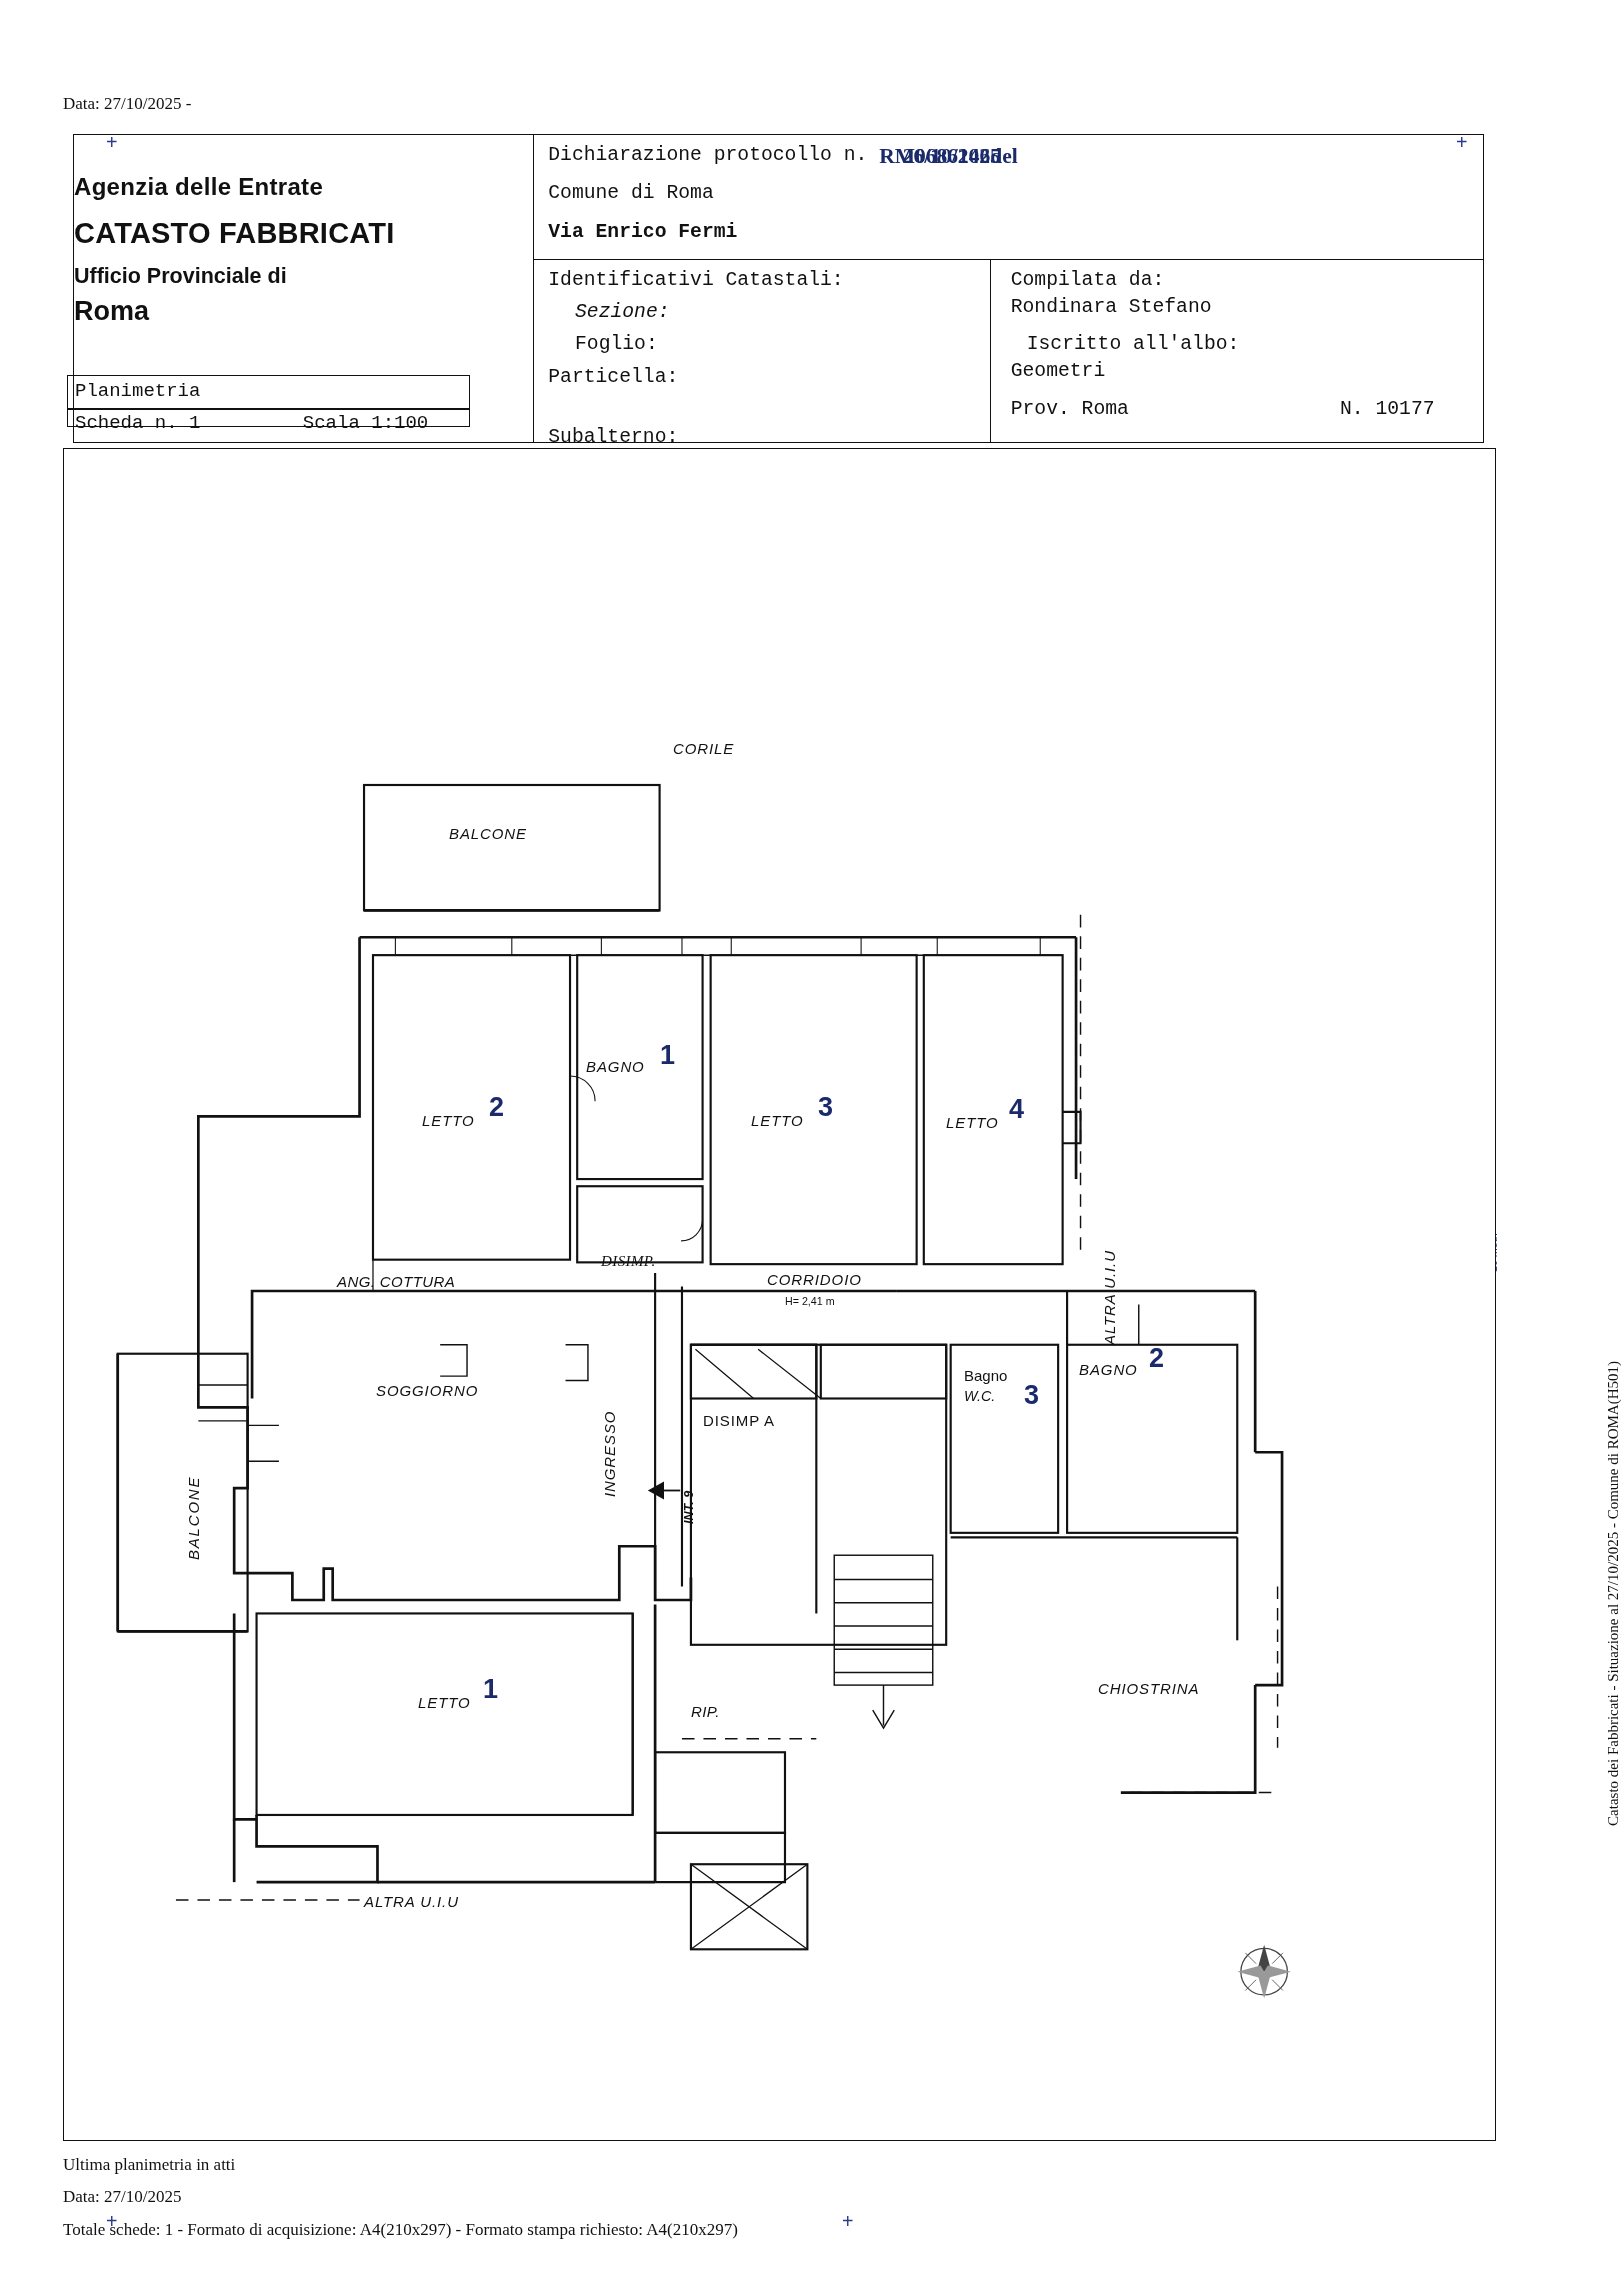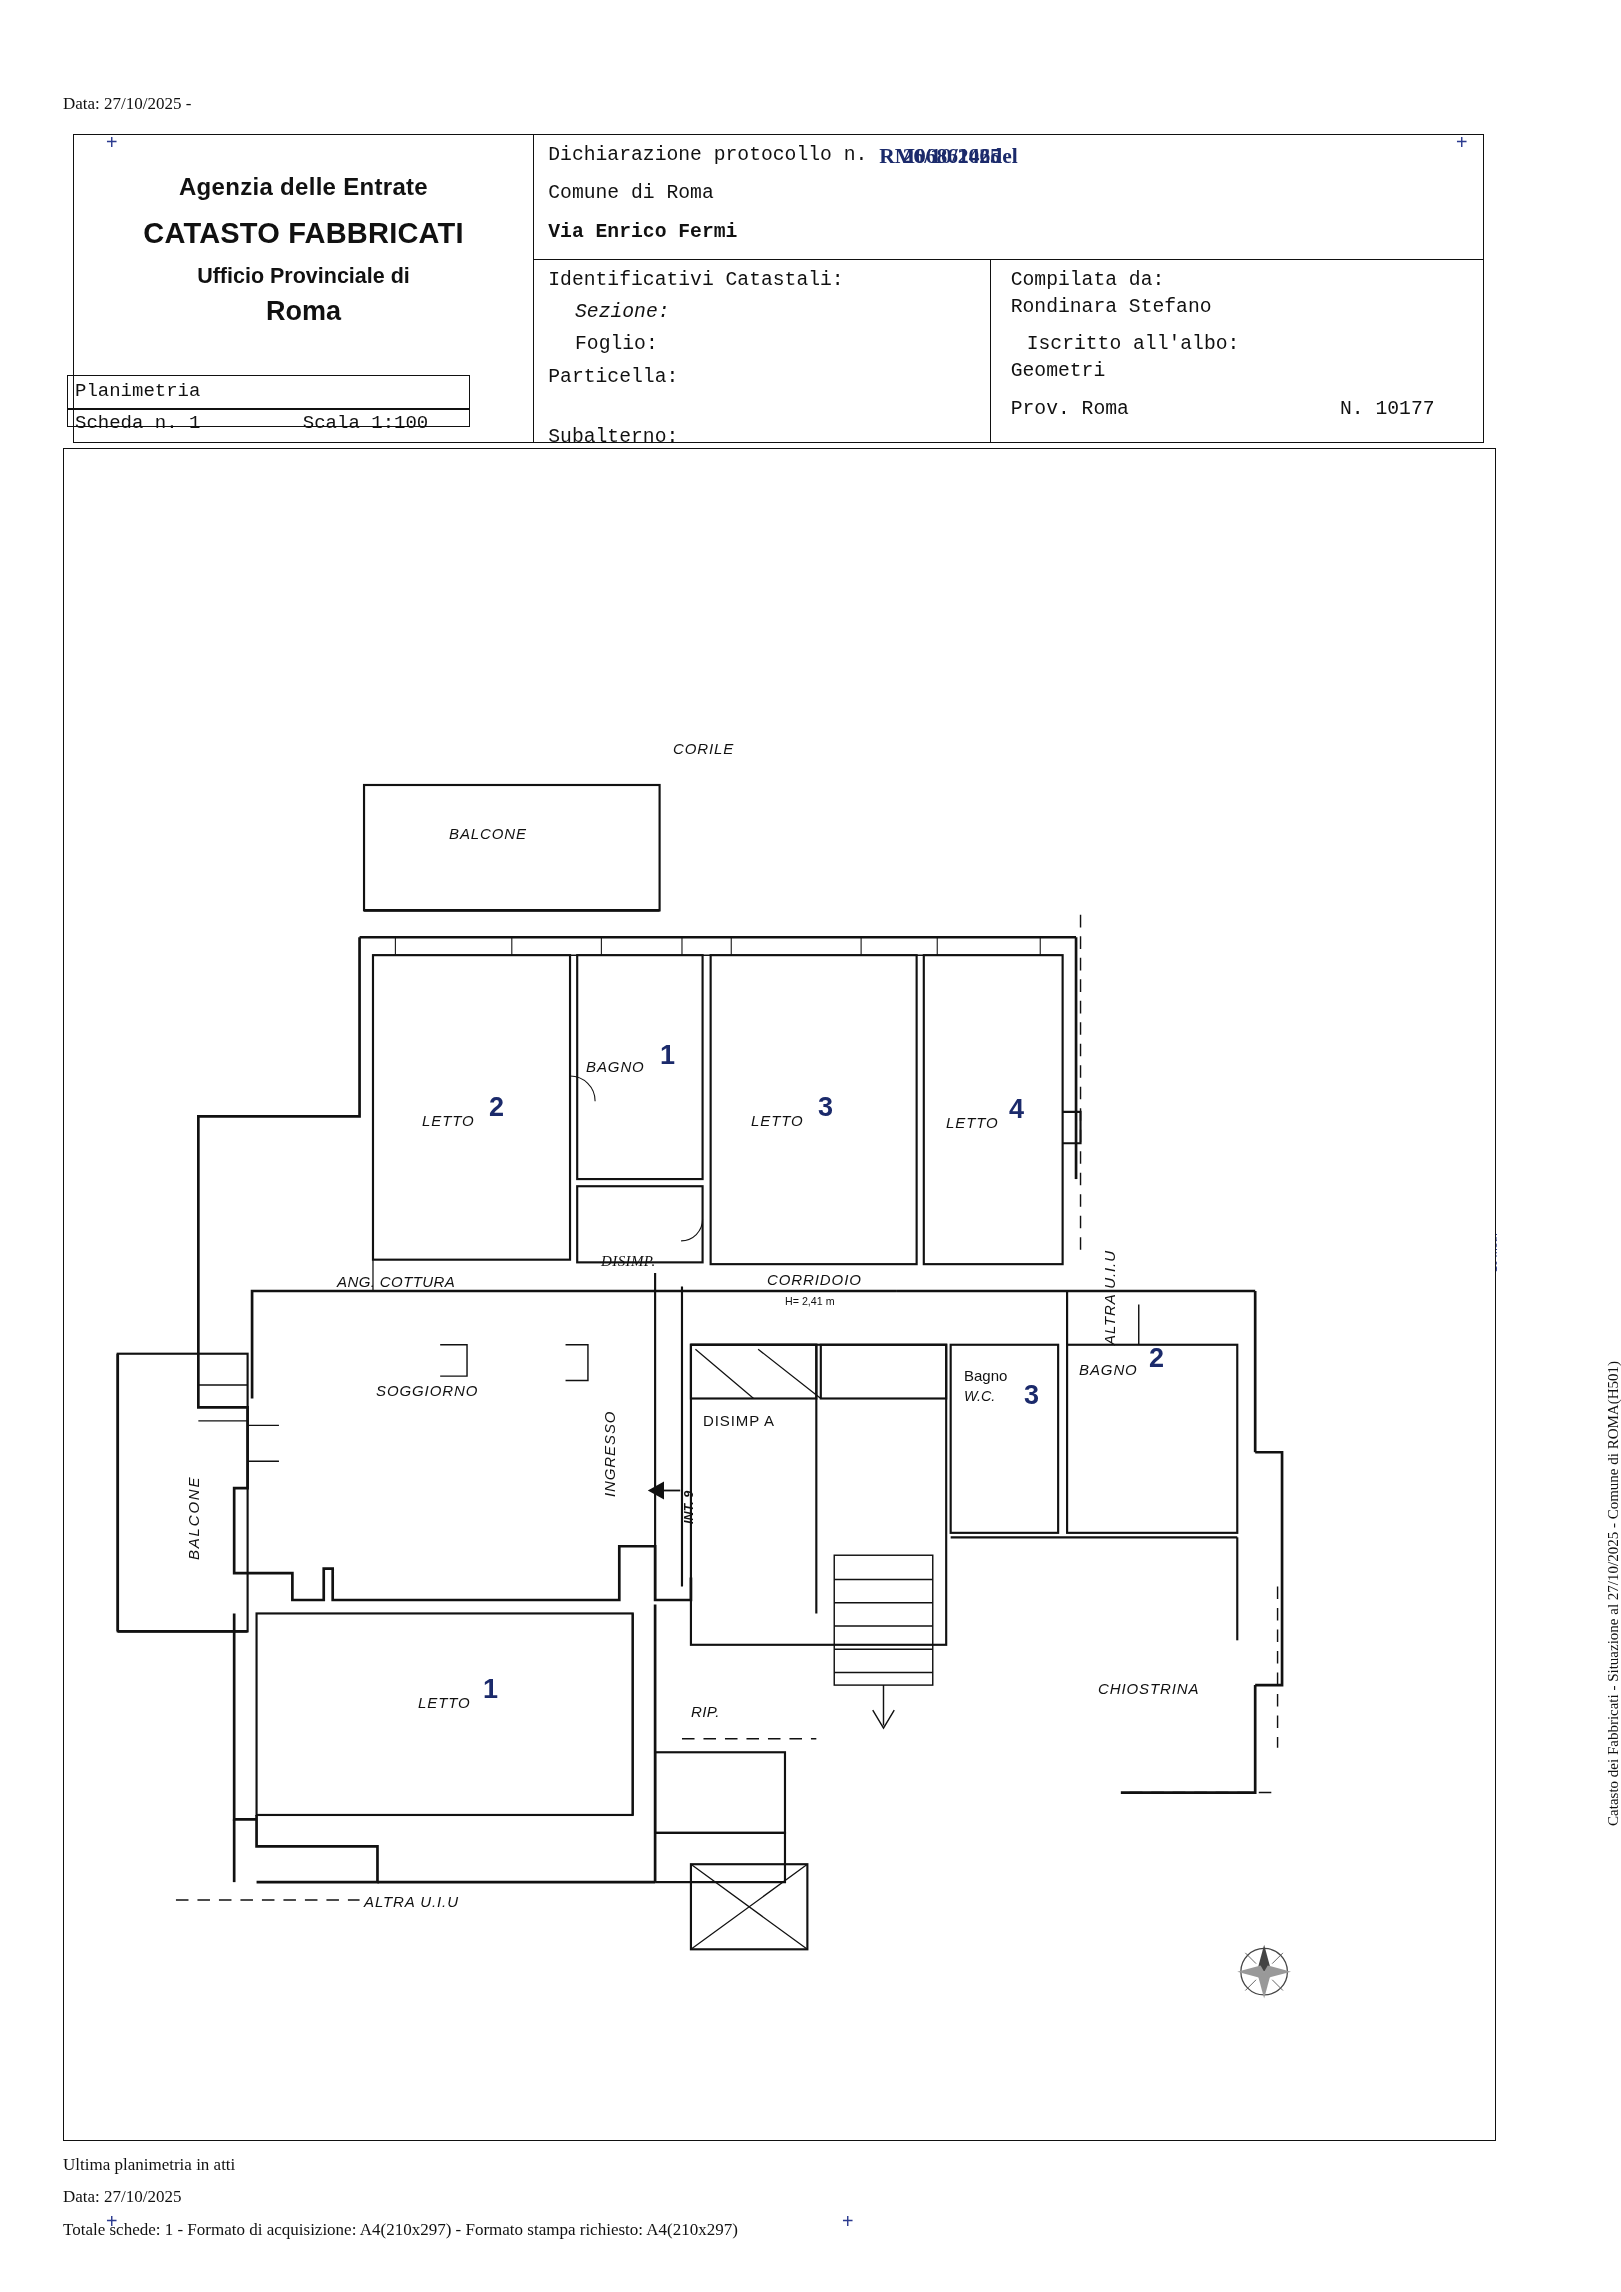--- a/index.html
+++ b/index.html
@@ -8,21 +8,21 @@
 
   
   .topdate{position:absolute;left:63px;top:94px;font-size:17px;font-family:"Liberation Serif",serif;}
 
   
   .mark{position:absolute;color:#2b3a8f;font-size:19.7px;line-height:1;font-family:"Liberation Sans",sans-serif;}
 
   
   .header{position:absolute;left:73px;top:134px;width:1411px;height:309px;border:1.8px solid #111;box-sizing:border-box;}
   .hdr-left{position:absolute;left:0;top:0;width:459px;height:100%;box-sizing:border-box;}
-  .agency{position:absolute;left:0;top:0;width:459px;text-align:center;font-family:"Liberation Sans",sans-serif;}
+  .agency{position:absolute;left:0;top:0;width:459px;font-family:"Liberation Sans",sans-serif;}
   .agency .l1{font-size:24px;font-weight:bold;margin-top:38px;letter-spacing:0.3px;}
   .agency .l2{font-size:29px;font-weight:bold;margin-top:16px;letter-spacing:0.2px;}
   .agency .l3{font-size:21.5px;font-weight:bold;margin-top:14.3px;}
   .agency .l4{font-size:27px;font-weight:bold;margin-top:7.2px;}
 
   .plan-box{position:absolute;left:-7.2px;top:240px;width:403px;height:52px;border:1.8px solid #111;box-sizing:border-box;}
   .plan-box .pl1{position:absolute;left:7.2px;top:3.6px;font-family:"Liberation Mono",monospace;font-size:19px;}
   .plan-box .hr{position:absolute;left:0;right:0;top:32px;height:1.8px;background:#111;}
   .plan-box .pl2{position:absolute;left:7.2px;top:36px;font-family:"Liberation Mono",monospace;font-size:19px;}
   .plan-box .pl3{position:absolute;left:235px;top:36px;font-family:"Liberation Mono",monospace;font-size:19px;}

